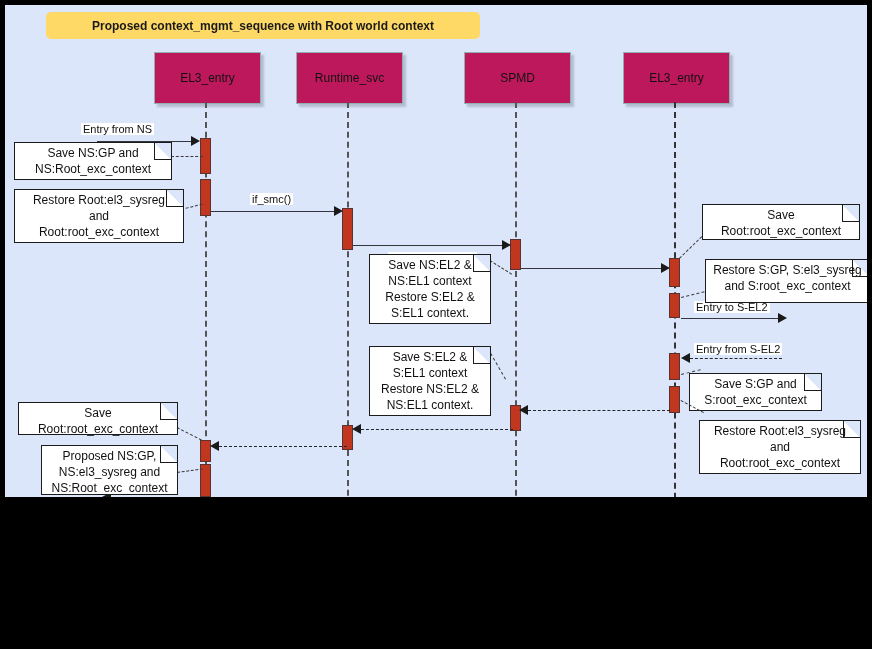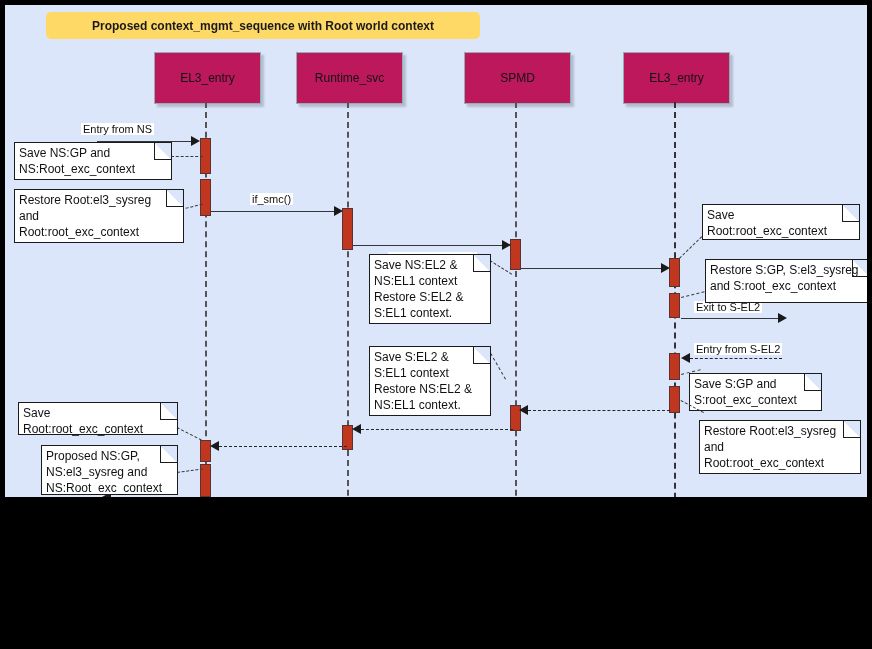--- a/index.html
+++ b/index.html
@@ -3,20 +3,21 @@
 <meta charset="utf-8">
 <style>
   html,body{margin:0;padding:0;background:#000;}
   body{font-family:"Liberation Sans",sans-serif;}
   #canvas{
     position:relative;width:872px;height:502px;
     background:#dce6fa;
     border:5px solid #000;
     box-sizing:border-box;
     overflow:hidden;
+    text-align:center;
   }
   
   .title-bar{
     position:absolute;left:41px;top:7px;width:434px;height:27px;
     background:#ffd966;border-radius:5px;
     display:flex;align-items:center;justify-content:center;
     font-size:12px;font-weight:bold;color:#1a1a1a;
   }
   
   .participant{
@@ -133,21 +134,21 @@
   <div class="msg-line" style="left:206px;top:206px;width:125px;"></div>
   <div class="msg-head-r" style="left:329px;top:201px;"></div>
 
   <div class="msg-label" style="left:383px;top:205px;margin-top:42px;">if_smc_for_spm()</div>
   <div class="msg-line" style="left:348px;top:240px;width:151px;"></div>
   <div class="msg-head-r" style="left:497px;top:235px;"></div>
 
   <div class="msg-line" style="left:516px;top:263px;width:142px;"></div>
   <div class="msg-head-r" style="left:656px;top:258px;"></div>
 
-  <div class="msg-label" style="left:689px;top:296px;">Exit to S-EL2</div>
+  <div class="msg-label" style="left:689px;top:296px;">Entry to S-EL2</div>
   <div class="msg-line" style="left:676px;top:313px;width:99px;"></div>
   <div class="msg-head-r" style="left:773px;top:308px;"></div>
 
   <div class="msg-label" style="left:689px;top:338px;">Entry from S-EL2</div>
   <div class="msg-line dashed" style="left:685px;top:353px;width:92px;"></div>
   <div class="msg-head-l" style="left:676px;top:348px;"></div>
 
   <div class="msg-line dashed" style="left:523px;top:405px;width:142px;"></div>
   <div class="msg-head-l" style="left:514px;top:400px;"></div>
 

